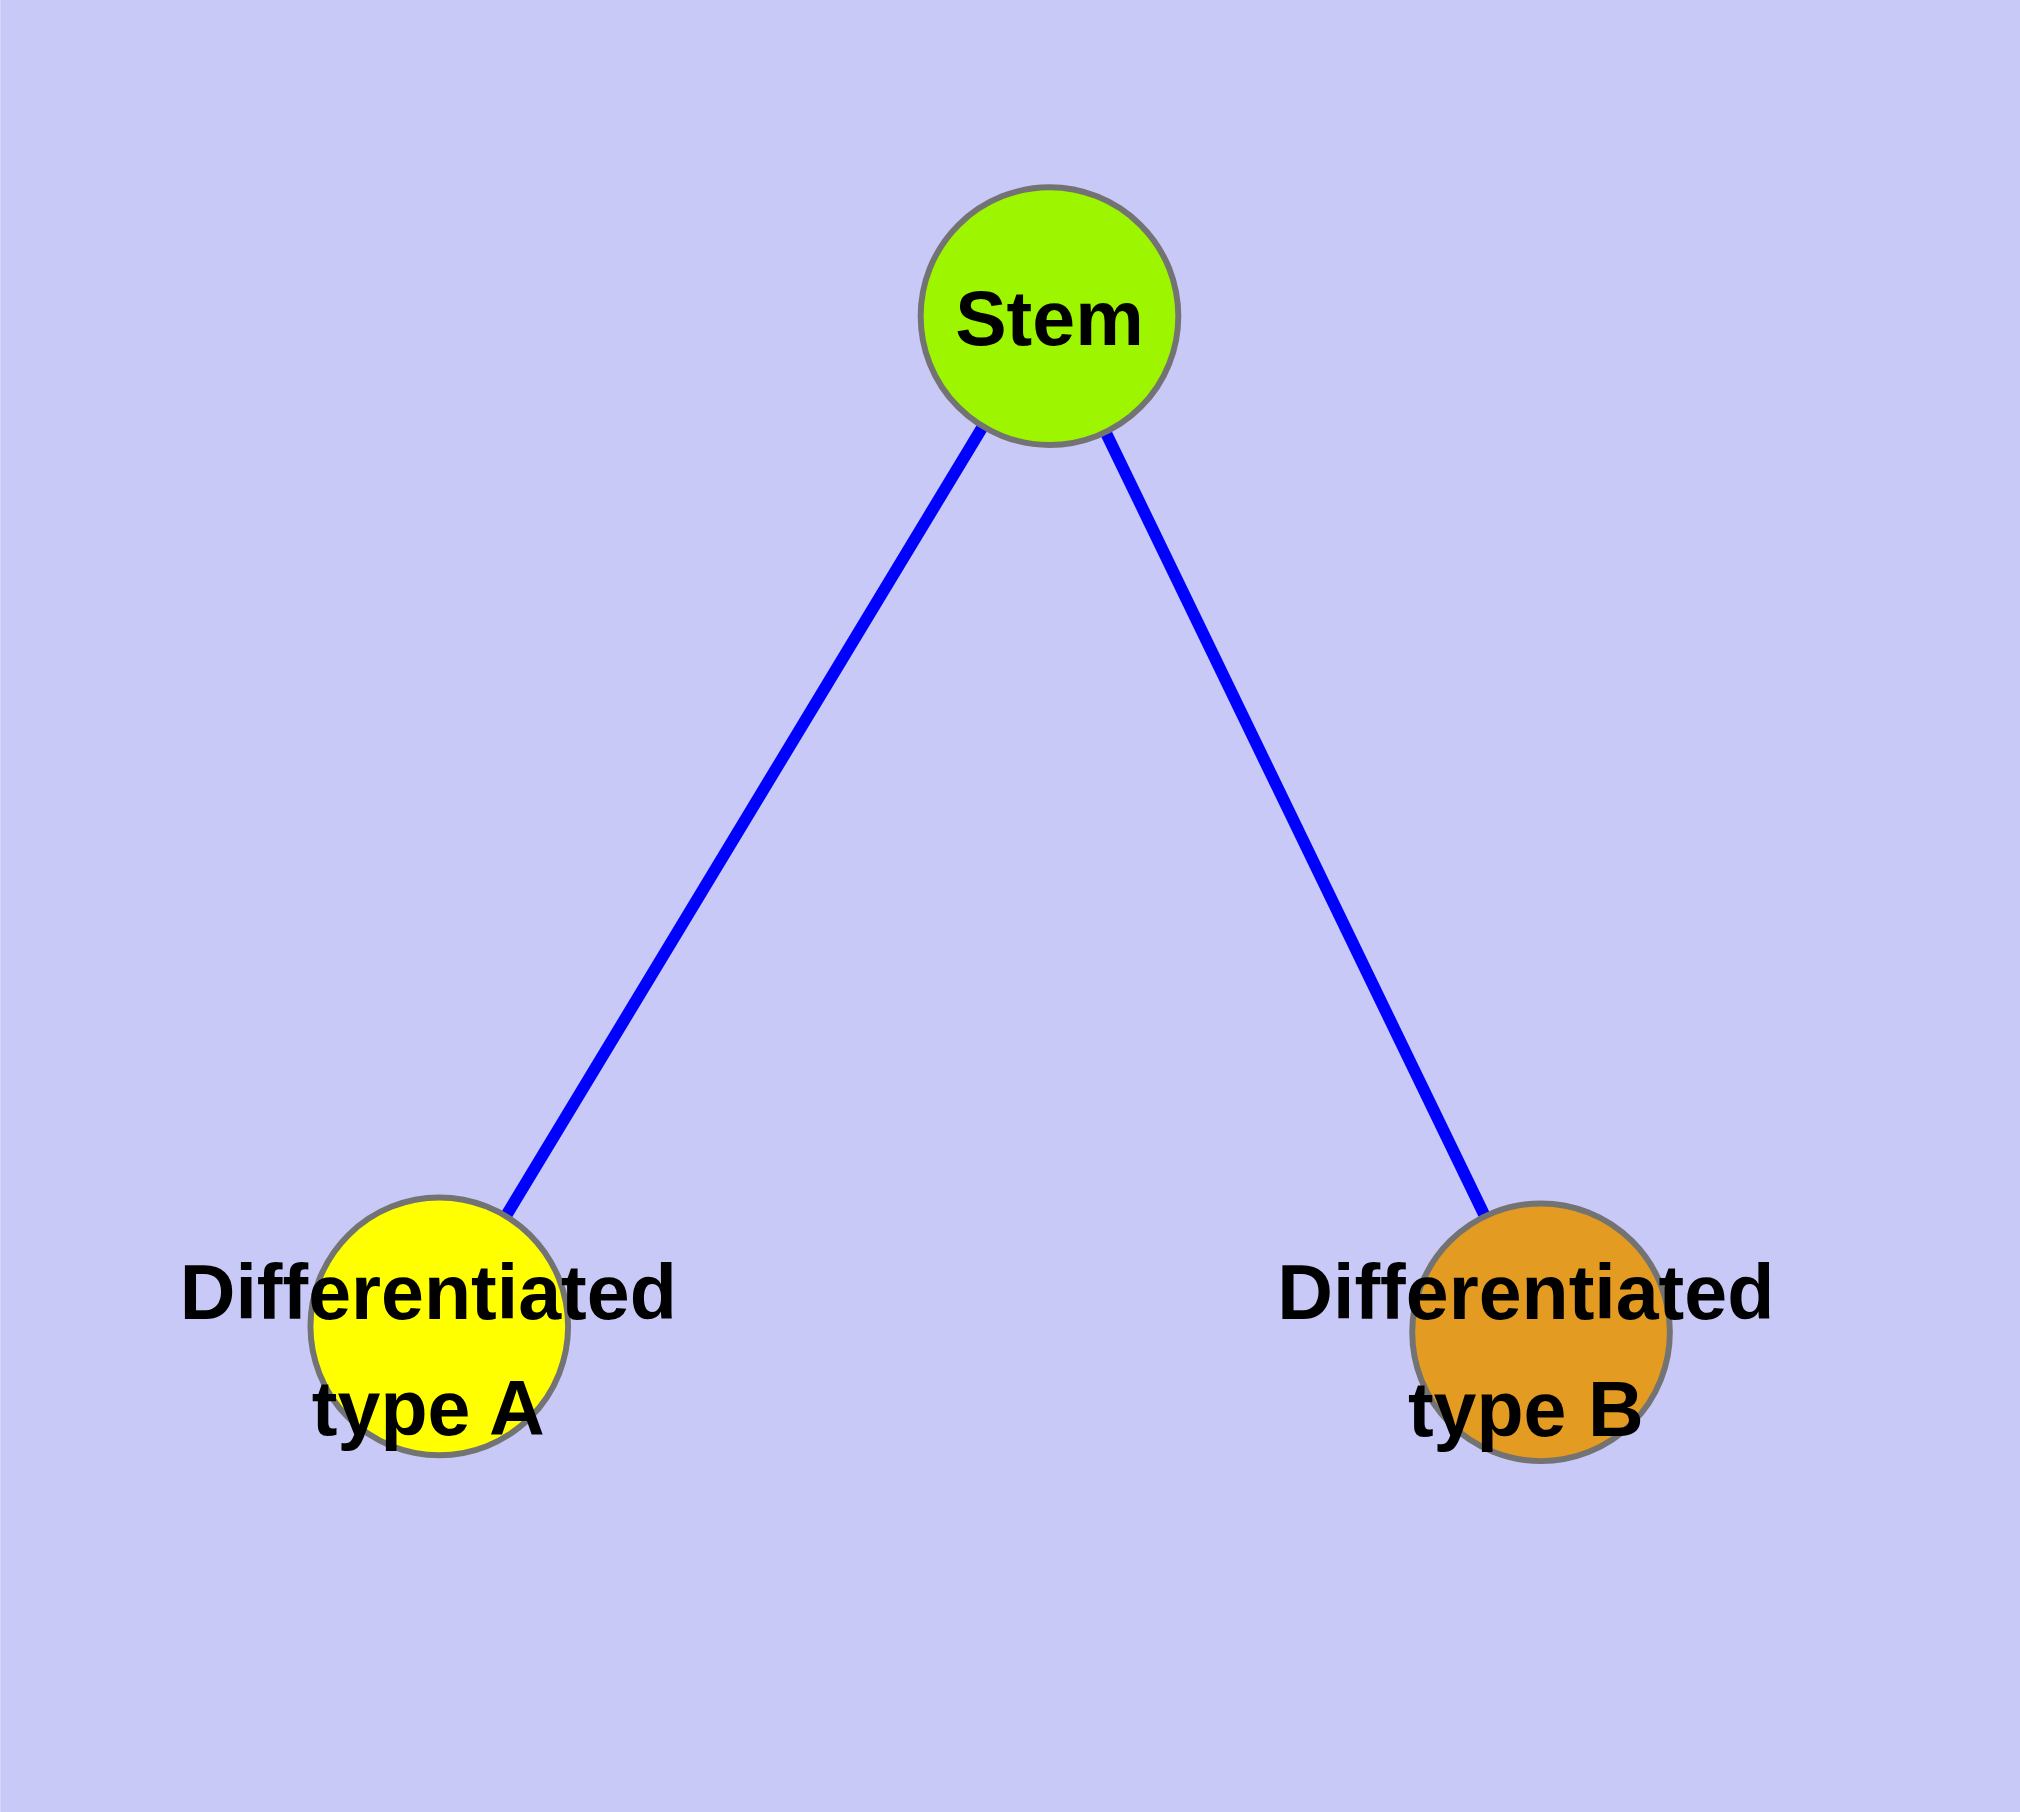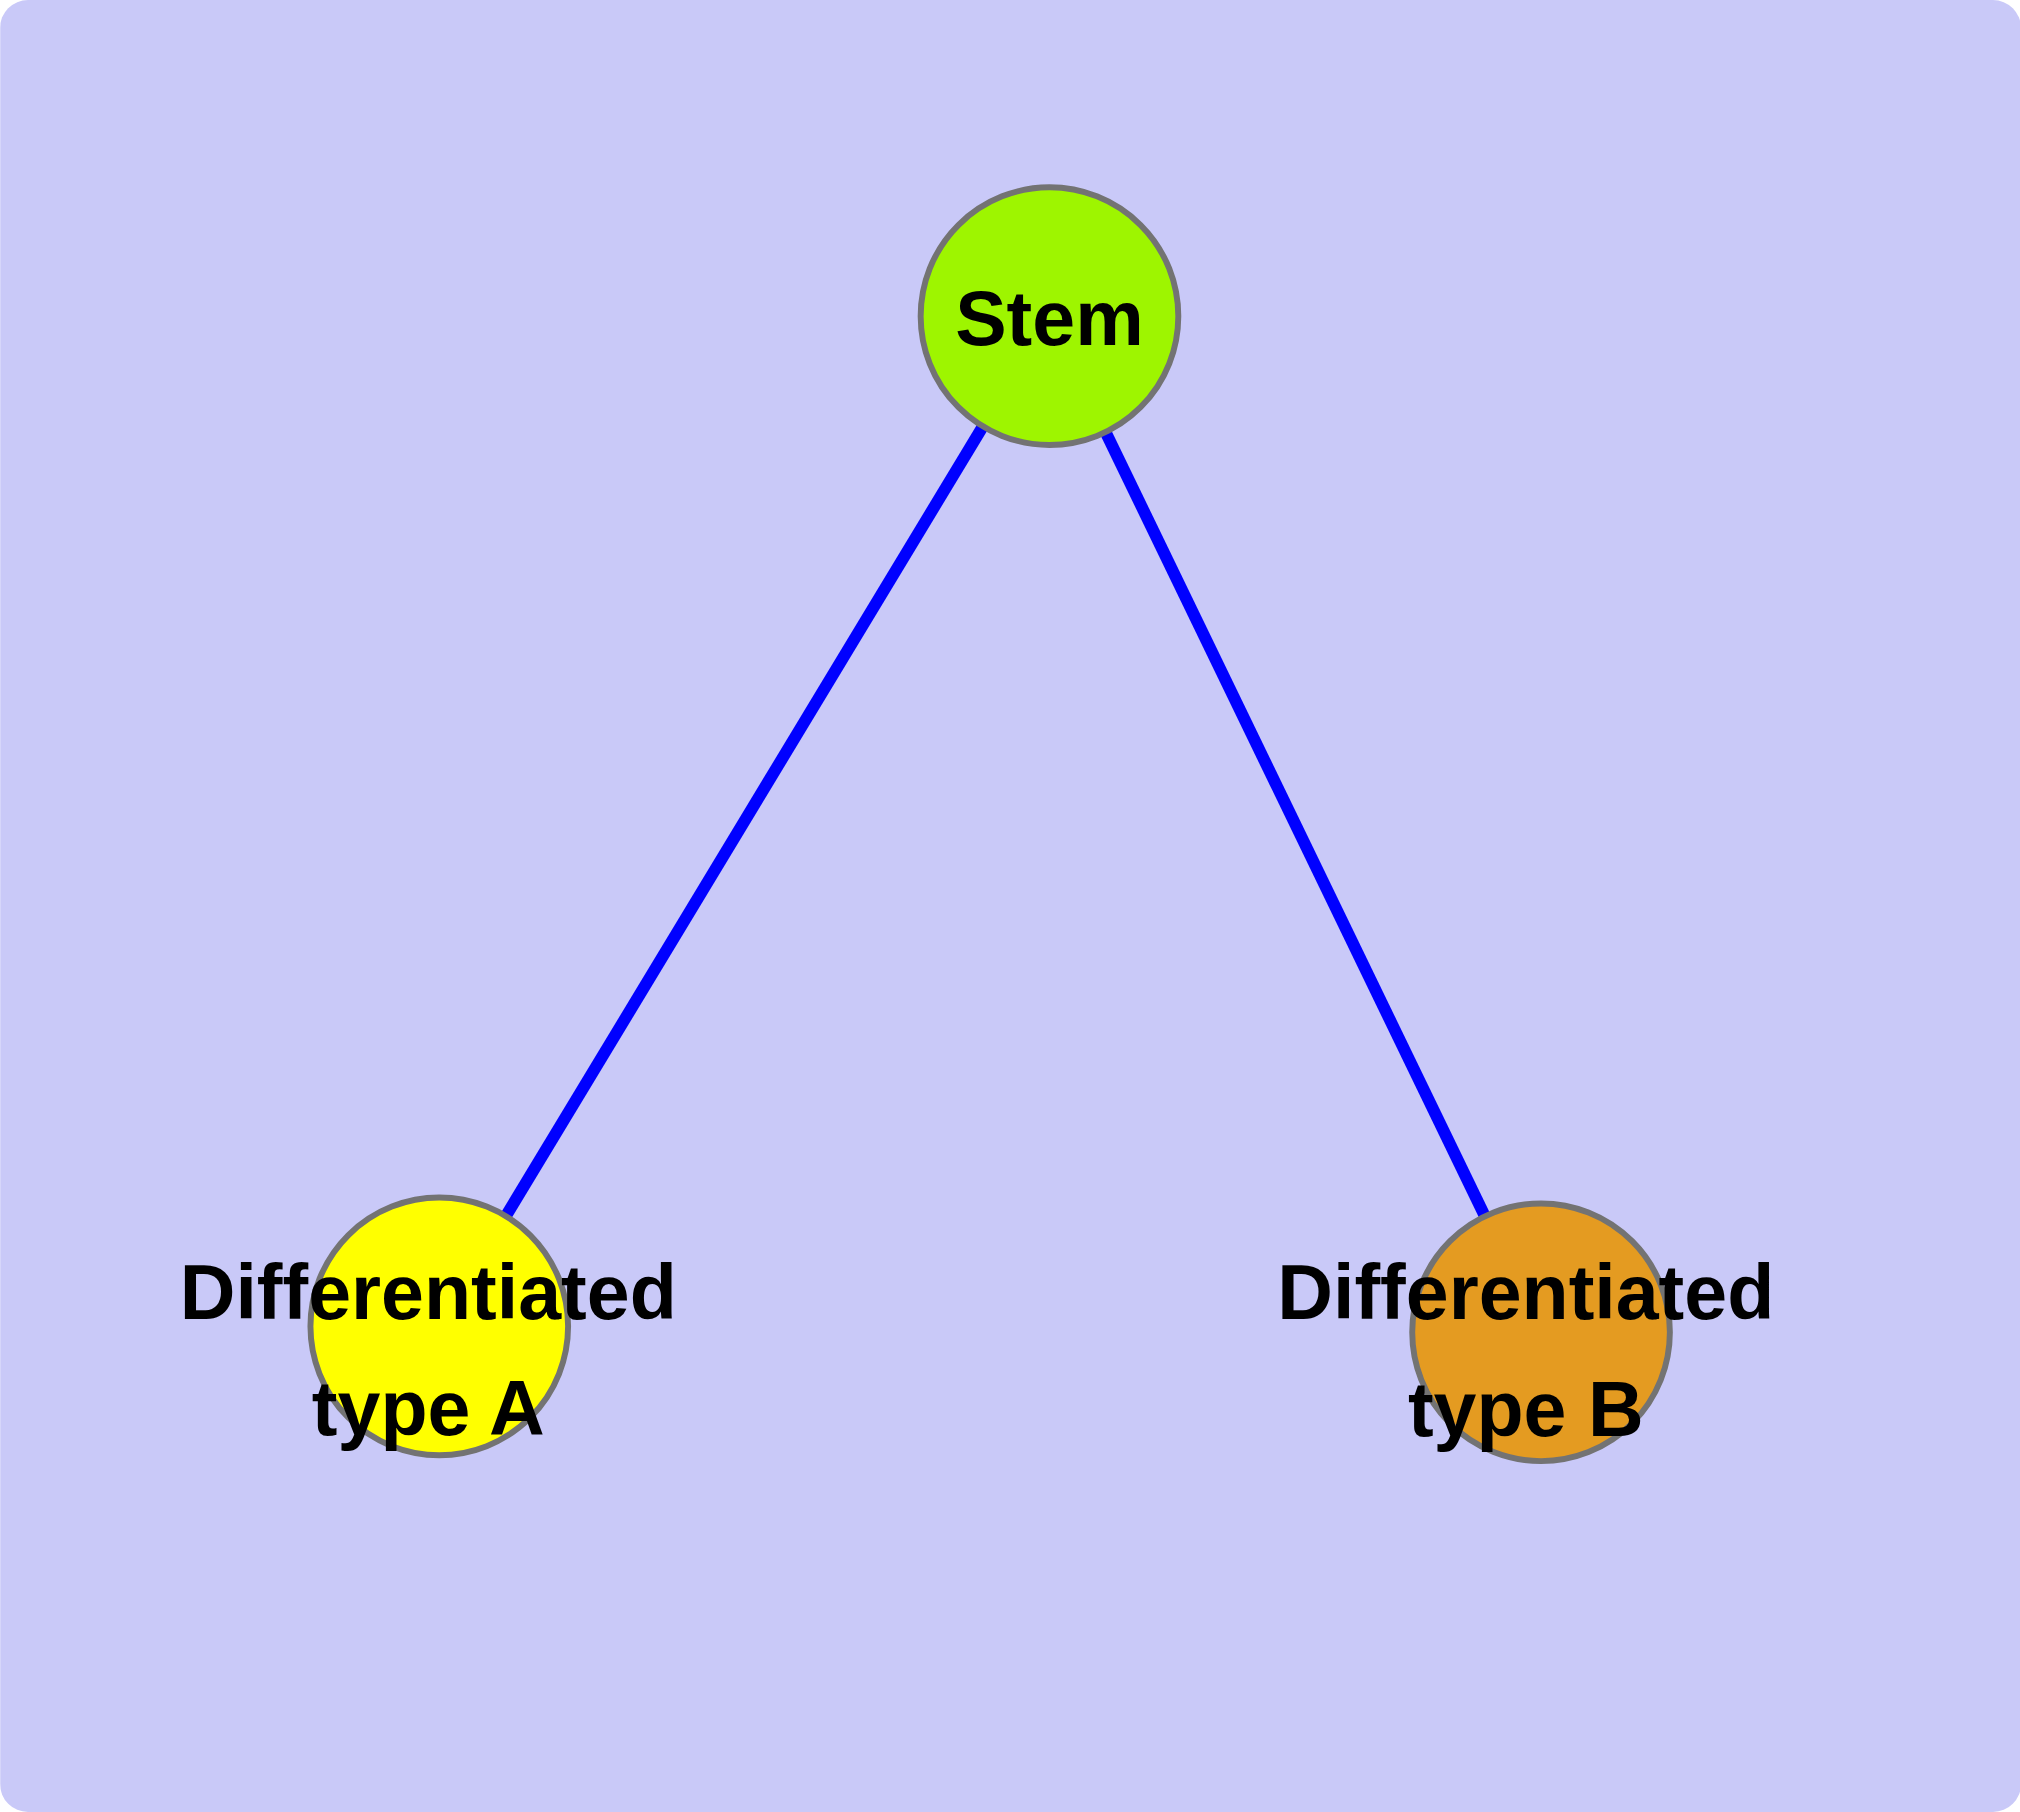--- a/index.html
+++ b/index.html
@@ -4,21 +4,20 @@
 <style>
   html, body {
     margin: 0;
     padding: 0;
   }
   .stage {
     position: relative;
     width: 2021px;
     height: 1812px;
     overflow: hidden;
-    border-radius: 28px;
   }
   svg.graph {
     display: block;
     width: 2021px;
     height: 1812px;
   }
   .edge {
     stroke-width: 14px;
     stroke-linecap: butt;
     fill: none;

